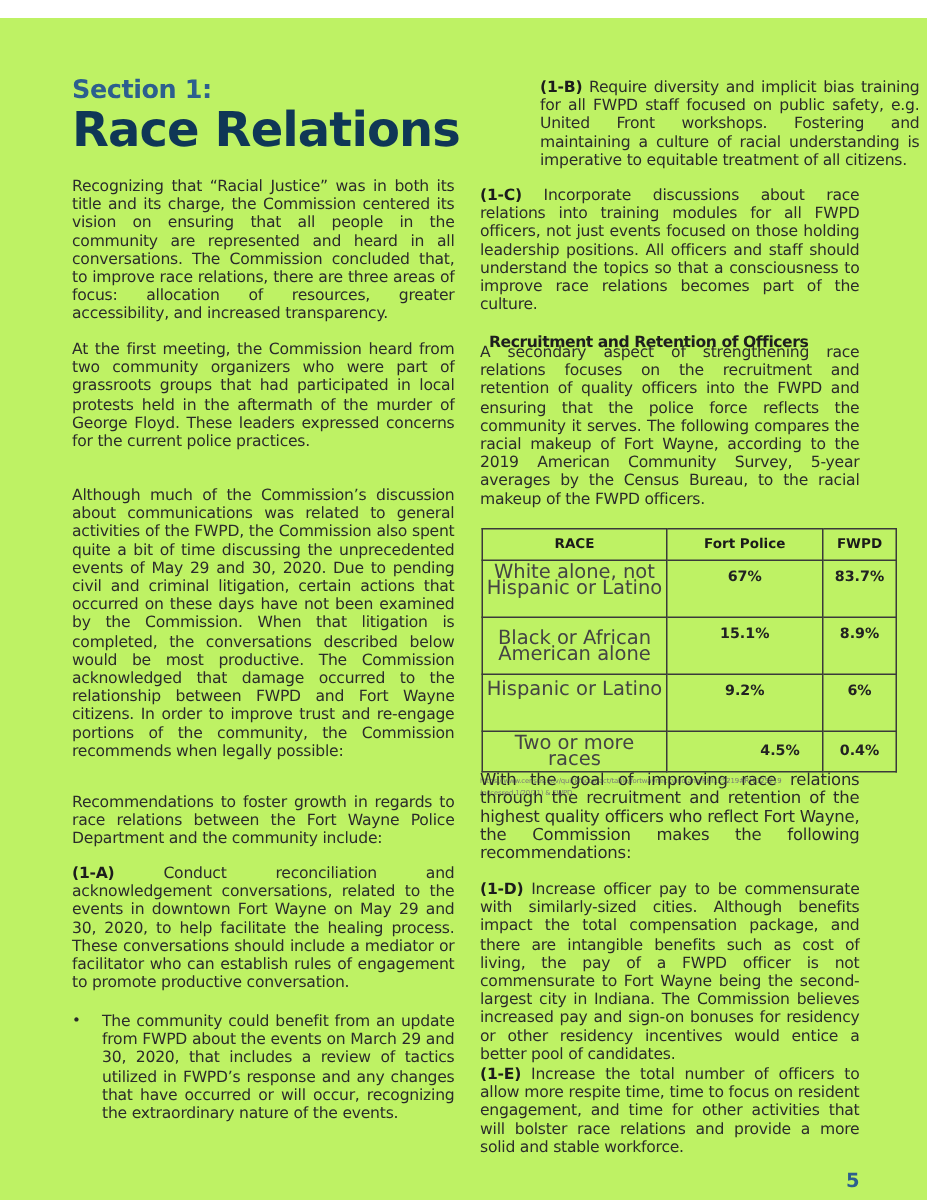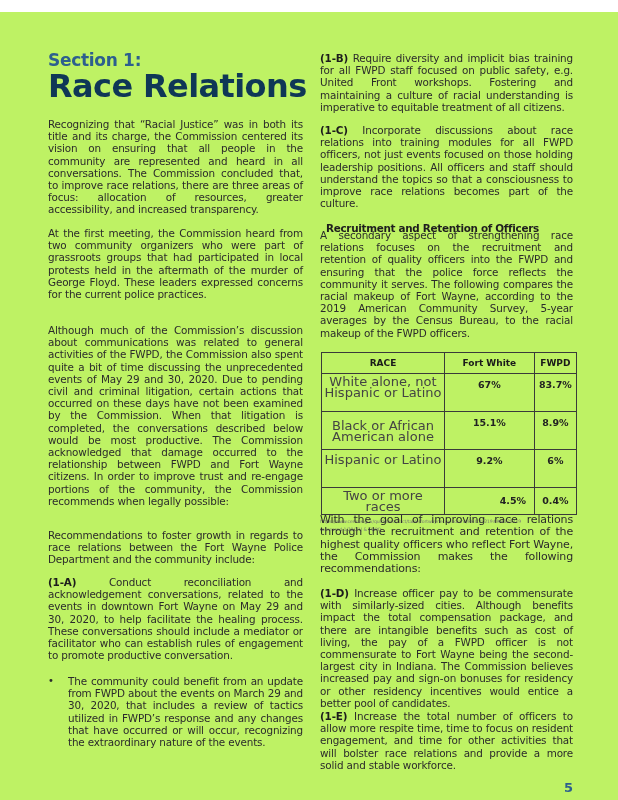--- a/index.html
+++ b/index.html
@@ -10,21 +10,21 @@
   .col-left { left:48px; width:255px; }
   .col-right { left:320px; width:253px; }
   .p { font-size:10.4px; line-height:12.2px; text-align:justify; margin:0; letter-spacing:-0.15px; }
   .h-sec { position:absolute; left:48px; top:38px; font-size:17px; font-weight:bold; color:#2d5f8e; letter-spacing:-0.3px; }
   .h-title { position:absolute; left:48px; top:55px; font-size:32px; font-weight:bold; color:#0f3756; letter-spacing:-0.6px; }
   .rec-id { font-weight:bold; color:#1c1c1c; }
   .subhead { font-size:10.4px; font-weight:bold; color:#1e1e1e; margin:6px; letter-spacing:-0.3px; }
   .bullet { display:flex; }
   .bullet .dot { width:20px; flex:none; font-size:10px; }
   .bullet .p { flex:1; }
-  table.race { border-collapse:collapse; width:256px; margin-left:1px; font-family:"DejaVu Sans", sans-serif; }
+  table.race { border-collapse:collapse; width:277px; margin-left:1px; font-family:"DejaVu Sans", sans-serif; }
   table.race th, table.race td { border:1.2px solid #3a3a3a; text-align:center; vertical-align:middle; }
   table.race th { font-size:9px; font-weight:bold; height:18px; color:#1a1a1a; }
   table.race td.race-name { font-size:13px; line-height:11px; color:#444; width:118px; padding:2px 2px; }
   table.race td.val { font-size:9.5px; font-weight:bold; color:#222; vertical-align:top; padding-top:5px; }
   table.race tr.r2 td { height:31px; }
   table.race tr.r1 td.race-name { vertical-align:top; }
   .source { font-size:4.6px; line-height:8px; color:#777; margin:3px 0 0 0; letter-spacing:-0.1px; }
   .pnum { position:absolute; left:564px; top:768px; font-size:13px; font-weight:bold; color:#2d5f8e; }
 </style>
 </head>
@@ -43,35 +43,35 @@
     <p class="p" style="position:absolute; top:564px; width:255px;">
       <span class="rec-id">(1-A)</span><span> Conduct reconciliation and acknowledgement conversations, related to the events in downtown Fort Wayne on May 29 and 30, 2020, to help facilitate the healing process. These conversations should include a mediator or facilitator who can establish rules of engagement to promote productive conversation.</span>
     </p>
     <div class="bullet" style="position:absolute; top:663px; width:255px;">
       <span class="dot">•</span>
       <p class="p">The community could benefit from an update from FWPD about the events on March 29 and 30, 2020, that includes a review of tactics utilized in FWPD’s response and any changes that have occurred or will occur, recognizing the extraordinary nature of the events.</p>
     </div>
   </div>
 
   <div class="col col-right">
-    <p class="p" style="position:absolute; top:40px; width:253px;">
+    <p class="p" style="position:absolute; top:40px; width:253px;margin-left:40px;">
       <span class="rec-id">(1-B)</span><span> Require diversity and implicit bias training for all FWPD staff focused on public safety, e.g. United Front workshops. Fostering and maintaining a culture of racial understanding is imperative to equitable treatment of all citizens.</span>
     </p>
     <p class="p" style="position:absolute; top:112px; width:253px;">
       <span class="rec-id">(1-C)</span><span> Incorporate discussions about race relations into training modules for all FWPD officers, not just events focused on those holding leadership positions. All officers and staff should understand the topics so that a consciousness to improve race relations becomes part of the culture.</span>
     </p>
     <p class="subhead" style="position:absolute; top:204px; width:253px;">Recruitment and Retention of Officers</p>
     <p class="p" style="position:absolute; top:217px; width:253px;">A secondary aspect of strengthening race relations focuses on the recruitment and retention of quality officers into the FWPD and ensuring that the police force reflects the community it serves. The following compares the racial makeup of Fort Wayne, according to the 2019 American Community Survey, 5-year averages by the Census Bureau, to the racial makeup of the FWPD officers.</p>
 
     <div style="position:absolute; top:340px;">
       <table class="race">
         <thead>
           <tr>
             <th>RACE</th>
-            <th>Fort White</th>
+            <th>Fort Police</th>
             <th>FWPD</th>
           </tr>
         </thead>
         <tbody>
           <tr class="r2 r1">
             <td class="race-name">White alone, not Hispanic or Latino</td>
             <td class="val">67%</td>
             <td class="val">83.7%</td>
           </tr>
           <tr class="r2">

